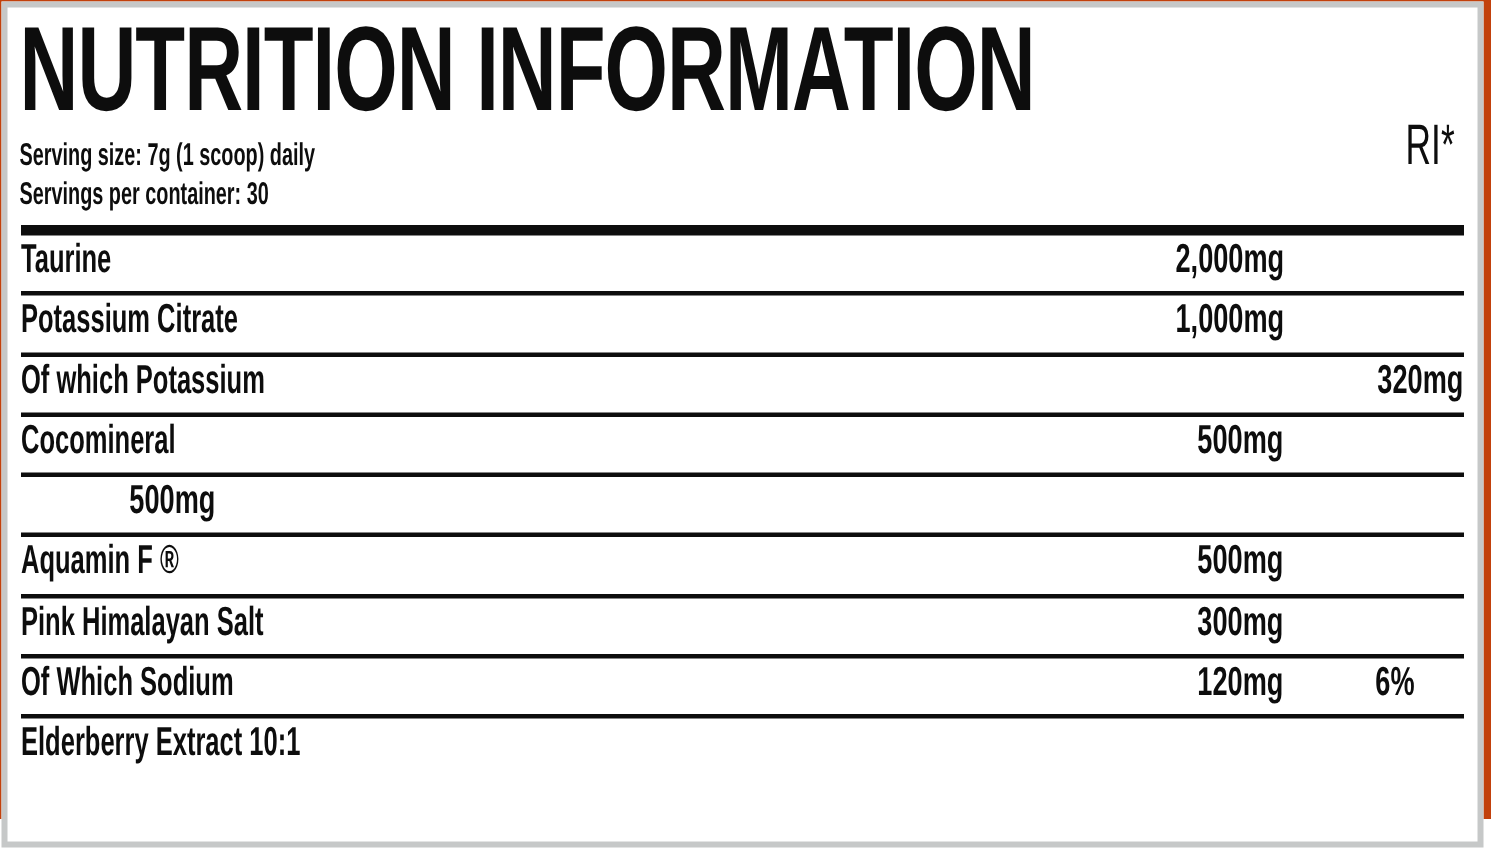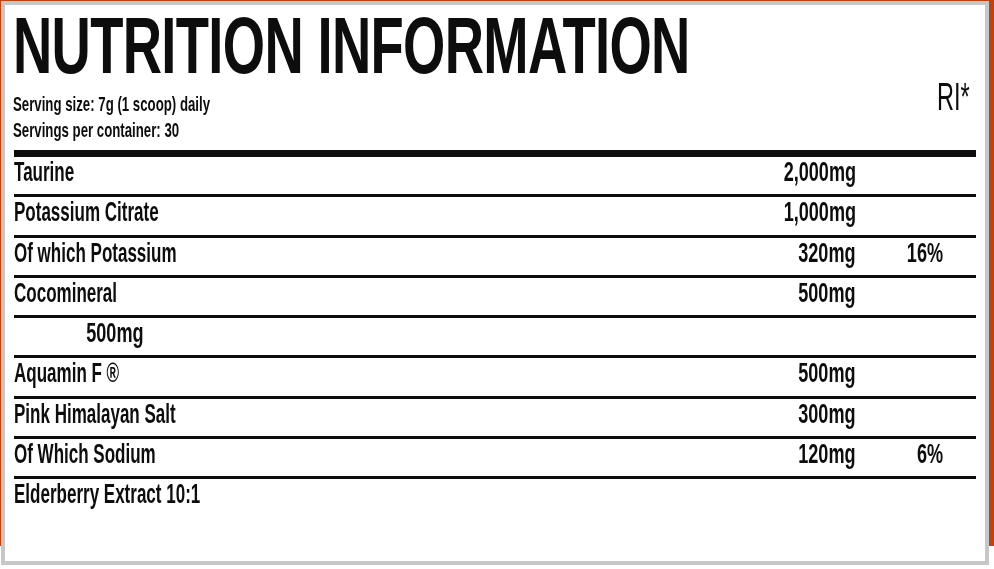--- a/index.html
+++ b/index.html
@@ -96,21 +96,20 @@
 
     <div class="row">
       <div class="c-name"><span>Potassium Citrate</span></div>
       <div class="c-amt"><span>1,000mg</span></div>
       <div class="c-ri"><span></span></div>
     </div>
 
     <div class="row">
       <div class="c-name"><span>Of which Potassium</span></div>
       <div class="c-amt"><span>320mg</span></div>
-      <div class="c-ri"><span>16%</span></div>
     </div>
 
     <div class="row">
       <div class="c-name"><span>Cocomineral</span></div>
       <div class="c-amt"><span>500mg</span></div>
       <div class="c-ri"><span></span></div>
     </div>
 
     <div class="row">
       <div class="c-amt"><span>500mg</span></div>

